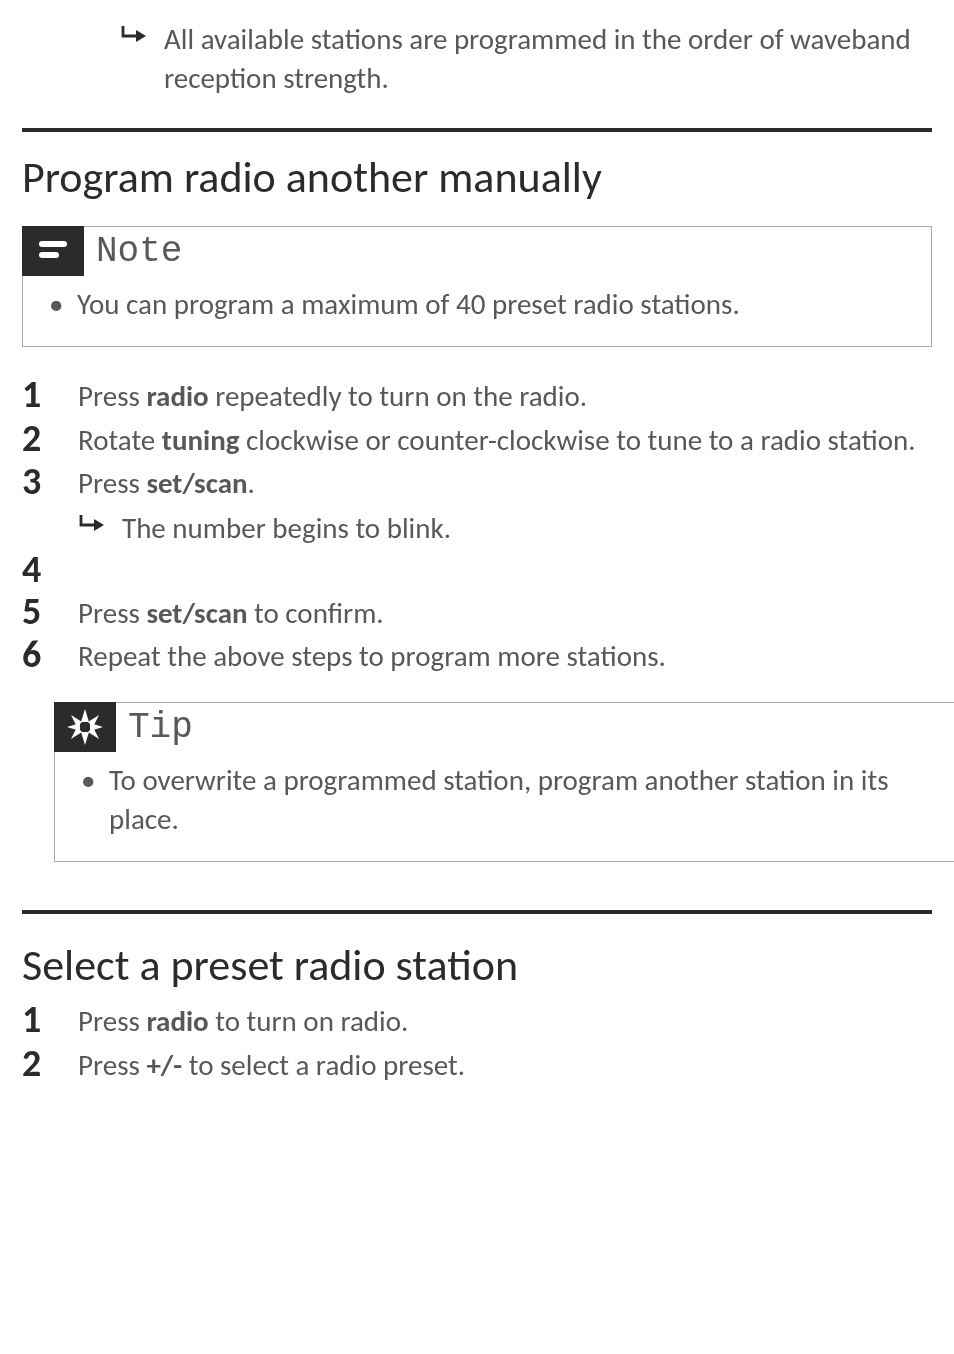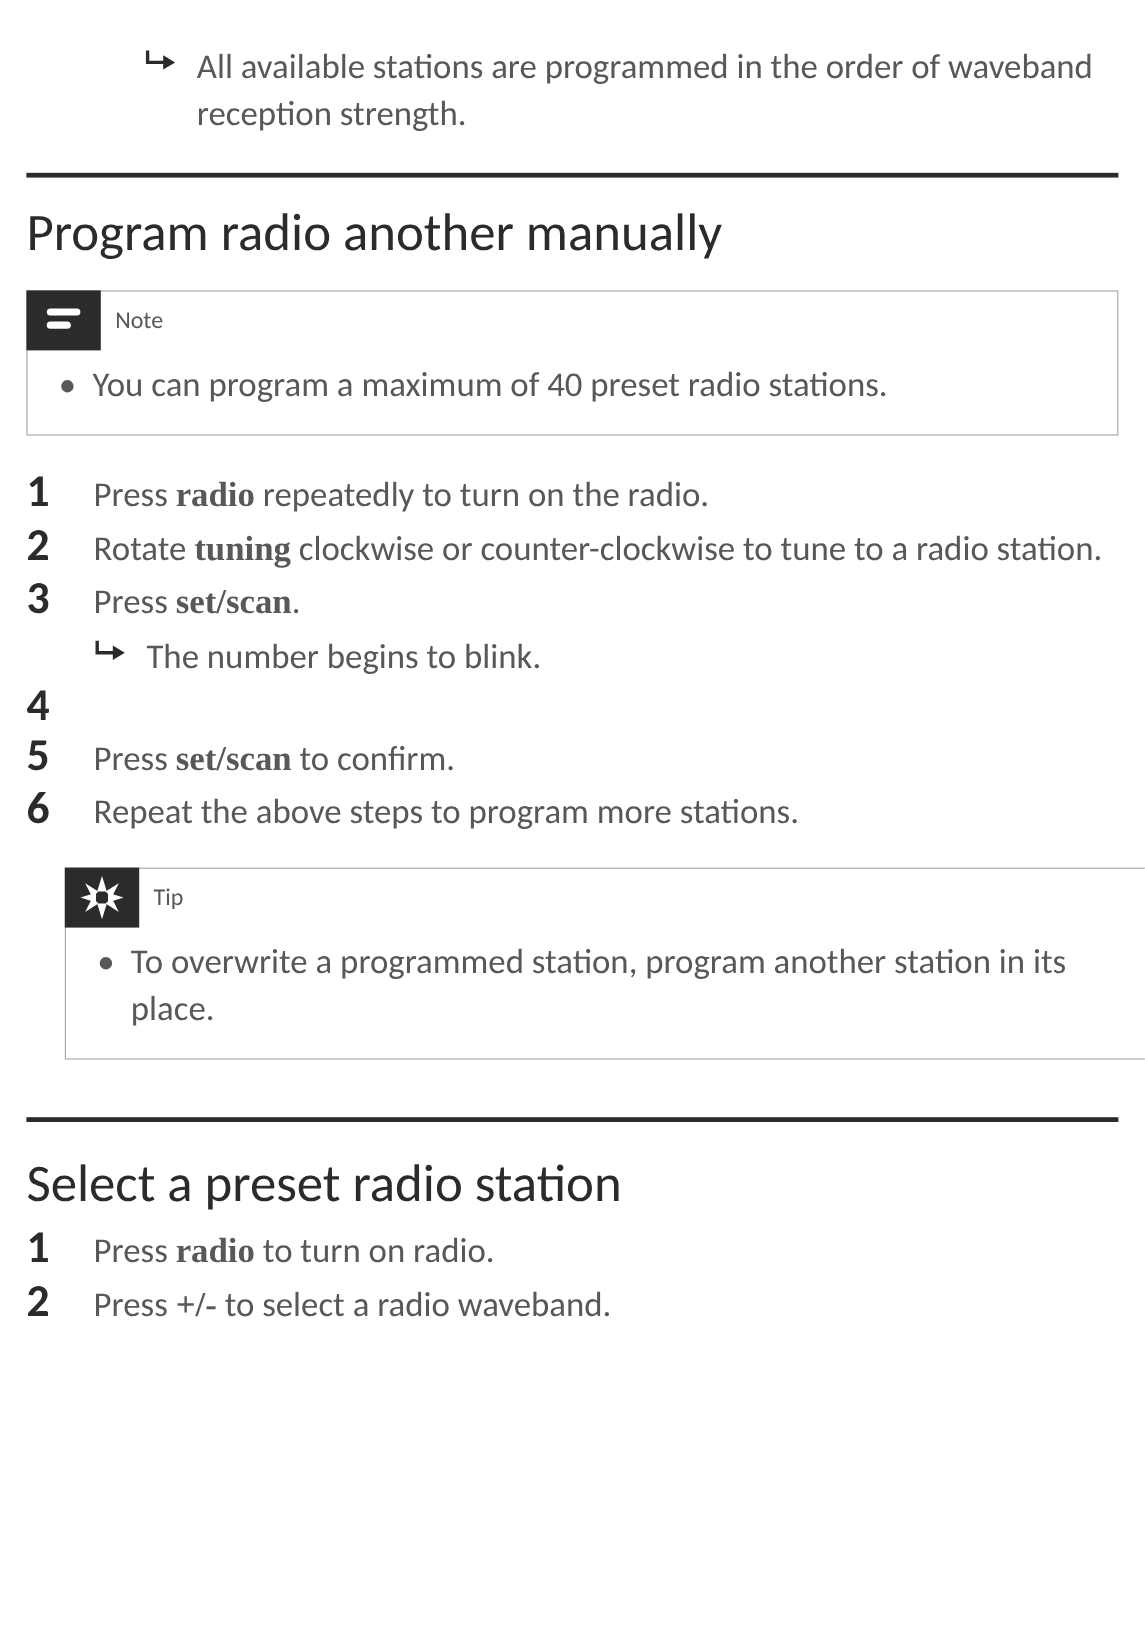--- a/index.html
+++ b/index.html
@@ -5,21 +5,21 @@
   * { box-sizing: border-box; margin: 0; padding: 0; }
   body {
     font-family: "Gill Sans", "Gill Sans MT", Calibri, "Trebuchet MS", sans-serif;
     width: 954px;
     height: 1354px;
     background: #fff;
     color: #57585a;
     font-weight: 300;
   }
   .page {
-    padding: 36px 22px 20px 22px;
+    padding: 20px 22px 20px 22px;
   }
   .result-list {
     padding-left: 98px;
   }
   .result-item {
     display: flex;
     margin-bottom: 10px;
   }
   .result-arrow {
     flex-shrink: 0;
@@ -58,23 +58,24 @@
   .callout-icon-box {
     width: 62px;
     height: 50px;
     display: flex;
     align-items: center;
     justify-content: center;
     background: #2b2b2b;
   }
   .callout-icon-box svg { display: block; }
   .callout-label {
-    font-size: 20px;
+    font-size: 36px;
     color: #57585a;
     margin-left: 12px;
+    font-family: Liberation Mono, monospace;
   }
   .callout-body {
     padding: 0 18px 22px 26px;
   }
   .callout-body ul {
     list-style: none;
   }
   .callout-body li {
     display: flex;
     font-size: 29px;
@@ -101,21 +102,21 @@
     font-weight: 600;
     color: #2b2b2b;
     line-height: 1.05;
   }
   .step-body {
     font-size: 29px;
     color: #57585a;
     line-height: 1.35;
     padding-top: 2px;
   }
-  .step-body b { font-weight: 600; color:#57585a;font-family:Liberation Serif, serif; }
+  .step-body b { font-weight: 600; color:#57585a; }
   .sub-result {
     display: flex;
     margin-top: 6px;
   }
   .sub-result .result-arrow { width: 44px; }
   .sub-result-text {
     font-size: 29px;
     color: #57585a;
   }
   .tip-callout { width: 908px; margin-left: 32px; }
@@ -229,18 +230,18 @@
   <div class="select-section">
     <hr class="section-rule" style="margin-top:48px;">
     <h2 class="section-title" style="margin-bottom:8px;margin-top:24px;">Select a preset radio station</h2>
     <ol class="steps">
       <li>
         <div class="step-num">1</div>
         <div class="step-body"><span>Press </span><b>radio</b><span> to turn on radio.</span></div>
       </li>
       <li>
         <div class="step-num">2</div>
-        <div class="step-body"><span>Press </span><b>+/-</b><span> to select a radio waveband.</span></div>
+        <div class="step-body"><span>Press </span><b>+/-</b><span> to select a radio preset.</span></div>
       </li>
     </ol>
   </div>
 
 </div>
 
 </body></html>

